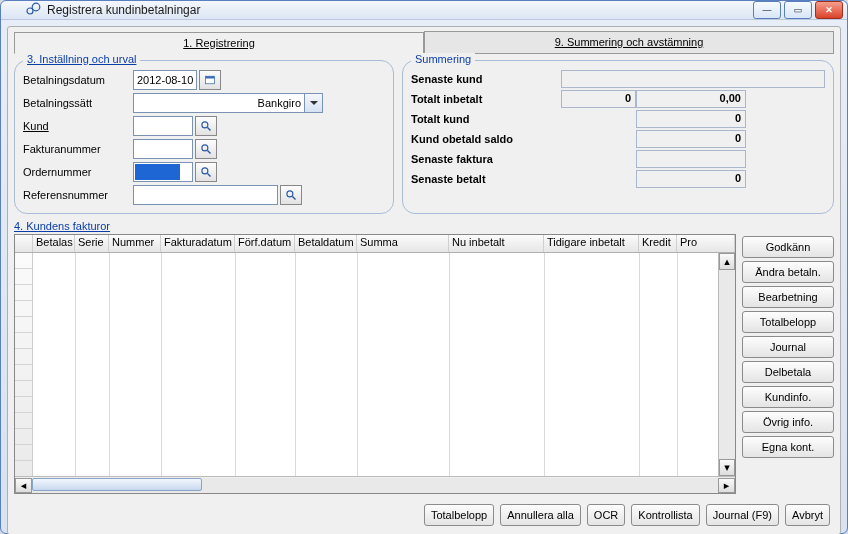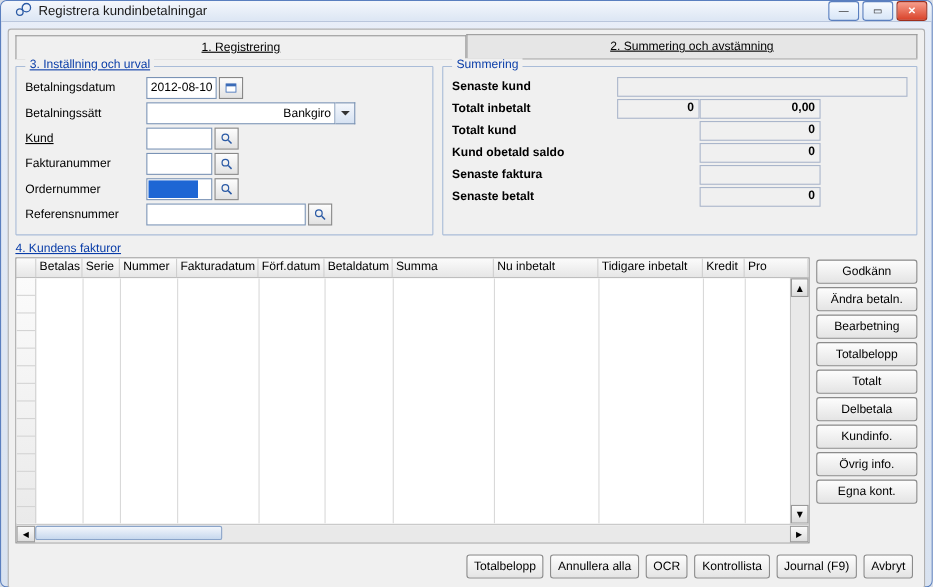--- a/index.html
+++ b/index.html
@@ -19,21 +19,21 @@
   border-radius: 6px;
   display: flex;
   flex-direction: column;
 }
 .titlebar {
   height: 28px;
   background: linear-gradient(#f4f7fc, #dce6f4);
   border-radius: 6px 6px 0 0;
   display: flex;
   align-items: center;
-  padding: 0 4px 0 12px;
+  padding: 0 4px 0 24px;
   border-bottom: 1px solid #b9c6dc;
 }
 .titlebar .app-icon {
   width: 16px; height:16px; margin-right:6px;
   display:flex;align-items:center;justify-content:center;
   font-size:10px;color:#2b5aa5;
 }
 .titlebar .title { flex:1; color:#1a1a1a; font-size:12px; }
 .win-btns { display:flex; gap:3px; }
 .win-btn {
@@ -67,21 +67,21 @@
   border:1px solid #999;
   border-bottom:none;
   background:#e6e6e6;
   position:relative;
 }
 .tab.active { background:#f0f0f0; border-bottom:1px solid #f0f0f0; top:1px;}
 .ul { text-decoration:underline; }
 .topsection { display:flex; gap:8px; }
 .fieldset {
   border:1px solid #a9bcd8;
-  border-radius:1px;
+  border-radius:13px;
   padding:8px 8px 6px 8px;
   position:relative;
   margin-top:2px;
   background:#f0f0f0;
 }
 .fieldset > .legend {
   position:absolute;
   top:-8px; left:8px;
   background:#f0f0f0;
   padding:0 4px;
@@ -210,21 +210,21 @@
     <div class="win-btns">
       <div class="win-btn">—</div>
       <div class="win-btn">▭</div>
       <div class="win-btn close">✕</div>
     </div>
   </div>
 
   <div class="client">
     <div class="tabs">
       <div class="tab active"><span class="ul">1. Registrering</span></div>
-      <div class="tab"><span class="ul">2. Summering och avstämning</span></div>
+      <div class="tab"><span class="ul">9. Summering och avstämning</span></div>
     </div>
 
     <div class="topsection">
       <div class="fieldset left-fs">
         <div class="legend ul">3. Inställning och urval</div>
 
         <div class="form-row">
           <span class="form-label">Betalningsdatum</span>
           <input class="form-input" style="width: 64px;" value="2012-08-10">
           <button class="btn-lookup">
@@ -382,21 +382,21 @@
             </div>
           <div class="arrowbtn">▸</div>
         </div>
       </div>
 
       <div class="sidebtns">
         <button class="btn">Godkänn</button>
         <button class="btn">Ändra betaln.</button>
         <button class="btn">Bearbetning</button>
         <button class="btn">Totalbelopp</button>
-        <button class="btn">Totalt</button>
+        <button class="btn">Journal</button>
         <button class="btn">Delbetala</button>
         <button class="btn">Kundinfo.</button>
         <button class="btn">Övrig info.</button>
         <button class="btn">Egna kont.</button>
       </div>
     </div>
 
     <div class="bottombar">
       <button class="btn">Totalbelopp</button>
       <button class="btn">Annullera alla</button>

